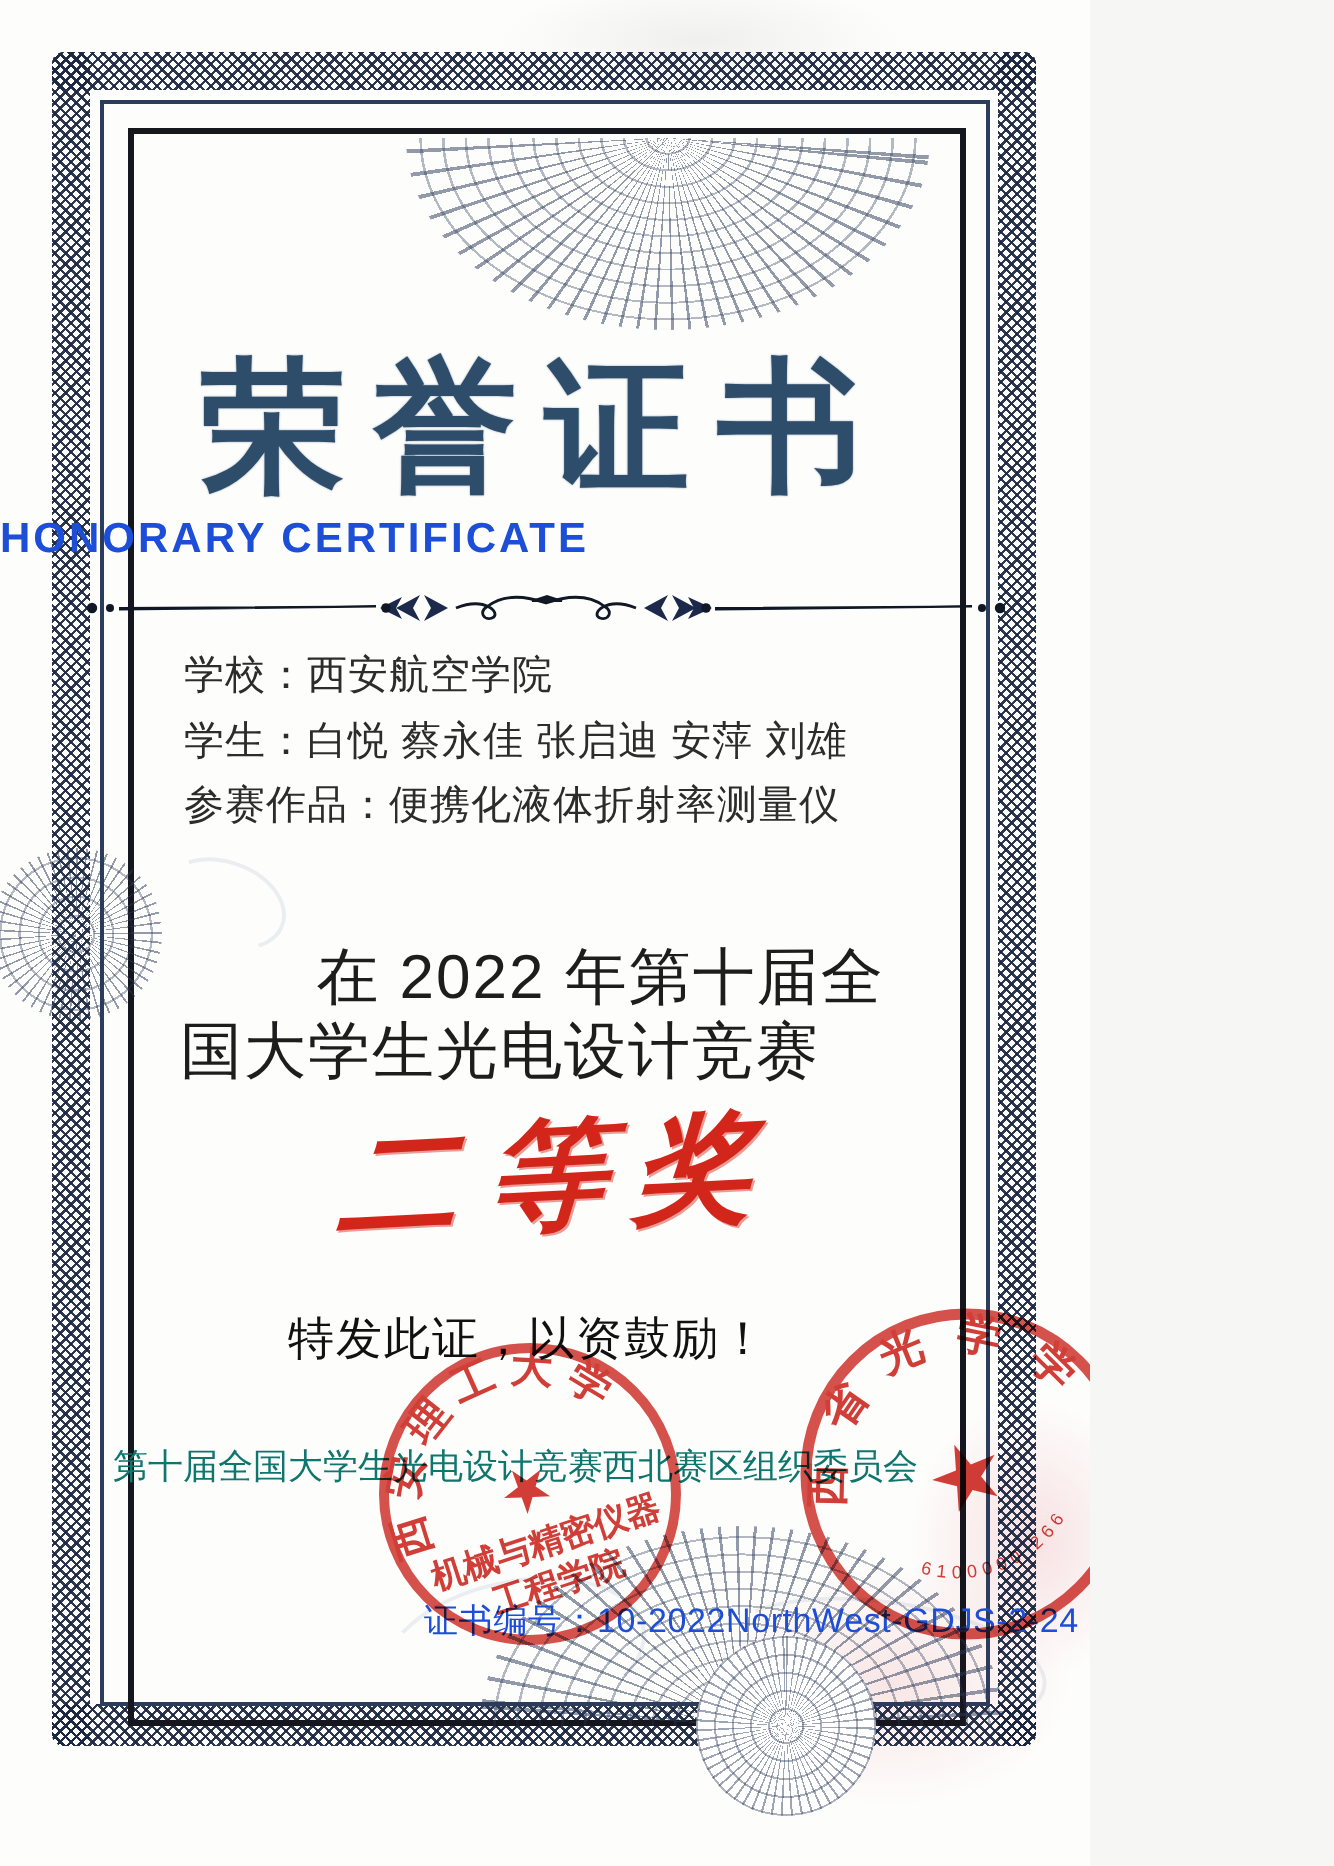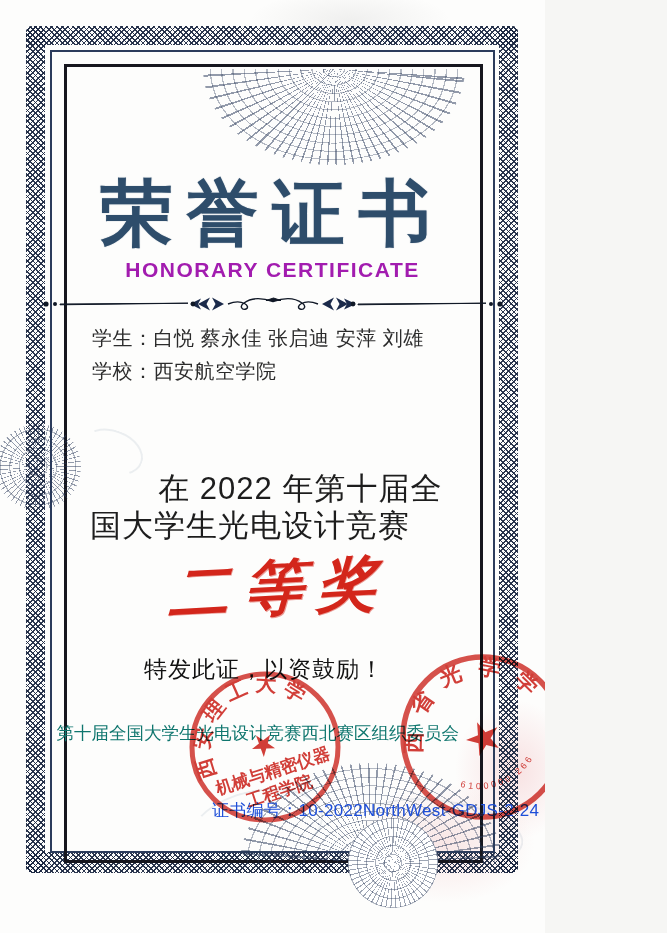--- a/index.html
+++ b/index.html
@@ -62,22 +62,22 @@
       repeating-radial-gradient(circle at 50% 50%,rgba(40,56,88,0) 0 8.5px,rgba(40,56,88,.35) 8.5px 9.6px),
       repeating-conic-gradient(rgba(40,56,88,.5) 0 1.3deg,rgba(40,56,88,0) 1.3deg 6.8deg);}
   .rosette.rleft{left:-5px;top:424px;}
   .rosette.rright{left:586px;top:424px;}
 
   
   .content{position:absolute;inset:0;z-index:5;color:#222;}
   .title{position:absolute;left:0;right:0;top:166px;text-align:center;
     font-size:72px;font-weight:800;letter-spacing:14px;color:#2e4d6b;
     text-shadow:0 0 1px rgba(46,77,107,.6);}
-  .subtitle{position:absolute;left:0;right:0;top:258px;text-align:center;
-    font-size:21px;font-weight:700;letter-spacing:1.5px;color:#a21caf;}
+  .subtitle{position:absolute;left:0;right:0;top:258px;
+    font-size:21px;font-weight:700;letter-spacing:1.5px;color:#1d4ed8;}
   .divider{position:absolute;left:0;right:0;top:290px;text-align:center;}
 
   .fields{position:absolute;left:92px;top:322px;font-size:20px;line-height:32.5px;color:#2c2c2c;}
   .fields .row{white-space:nowrap;}
   .fields .lbl{letter-spacing:.5px;}
   .fields .val{letter-spacing:.5px;}
 
   .bodytext{position:absolute;left:90px;right:86px;top:470px;
     font-size:31px;line-height:37px;color:#1d1d1d;letter-spacing:1px;}
   .bodytext .indent{display:block;text-indent:2.2em;}
@@ -147,24 +147,27 @@
           <circle cx="315" cy="14" r="2.4" stroke="none"></circle>
           <path d="M320,14 L448,13.2 L320,14.8 Z" stroke-width="1"></path>
           <circle cx="453" cy="14" r="2" stroke="none"></circle>
           <circle cx="462" cy="14" r="2.6" stroke="none"></circle>
         </g>
       </svg>
     </div>
 
     <div class="fields">
       <div class="row">
+        <span class="lbl">学校：</span><span class="val">西安航空学院</span>
+      </div>
+      <div class="row">
         <span class="lbl">学生：</span><span class="val">白悦 蔡永佳 张启迪 安萍 刘雄</span>
       </div>
       <div class="row">
-        <span class="lbl">学校：</span><span class="val">西安航空学院</span>
+        <span class="lbl">参赛作品：</span><span class="val">便携化液体折射率测量仪</span>
       </div>
     </div>
 
     <div class="bodytext">
       <span class="indent">在 2022 年第十届全国大学生光电设计竞赛</span>
     </div>
 
     <div class="award">
       <span class="aw">二等奖</span>
     </div>

